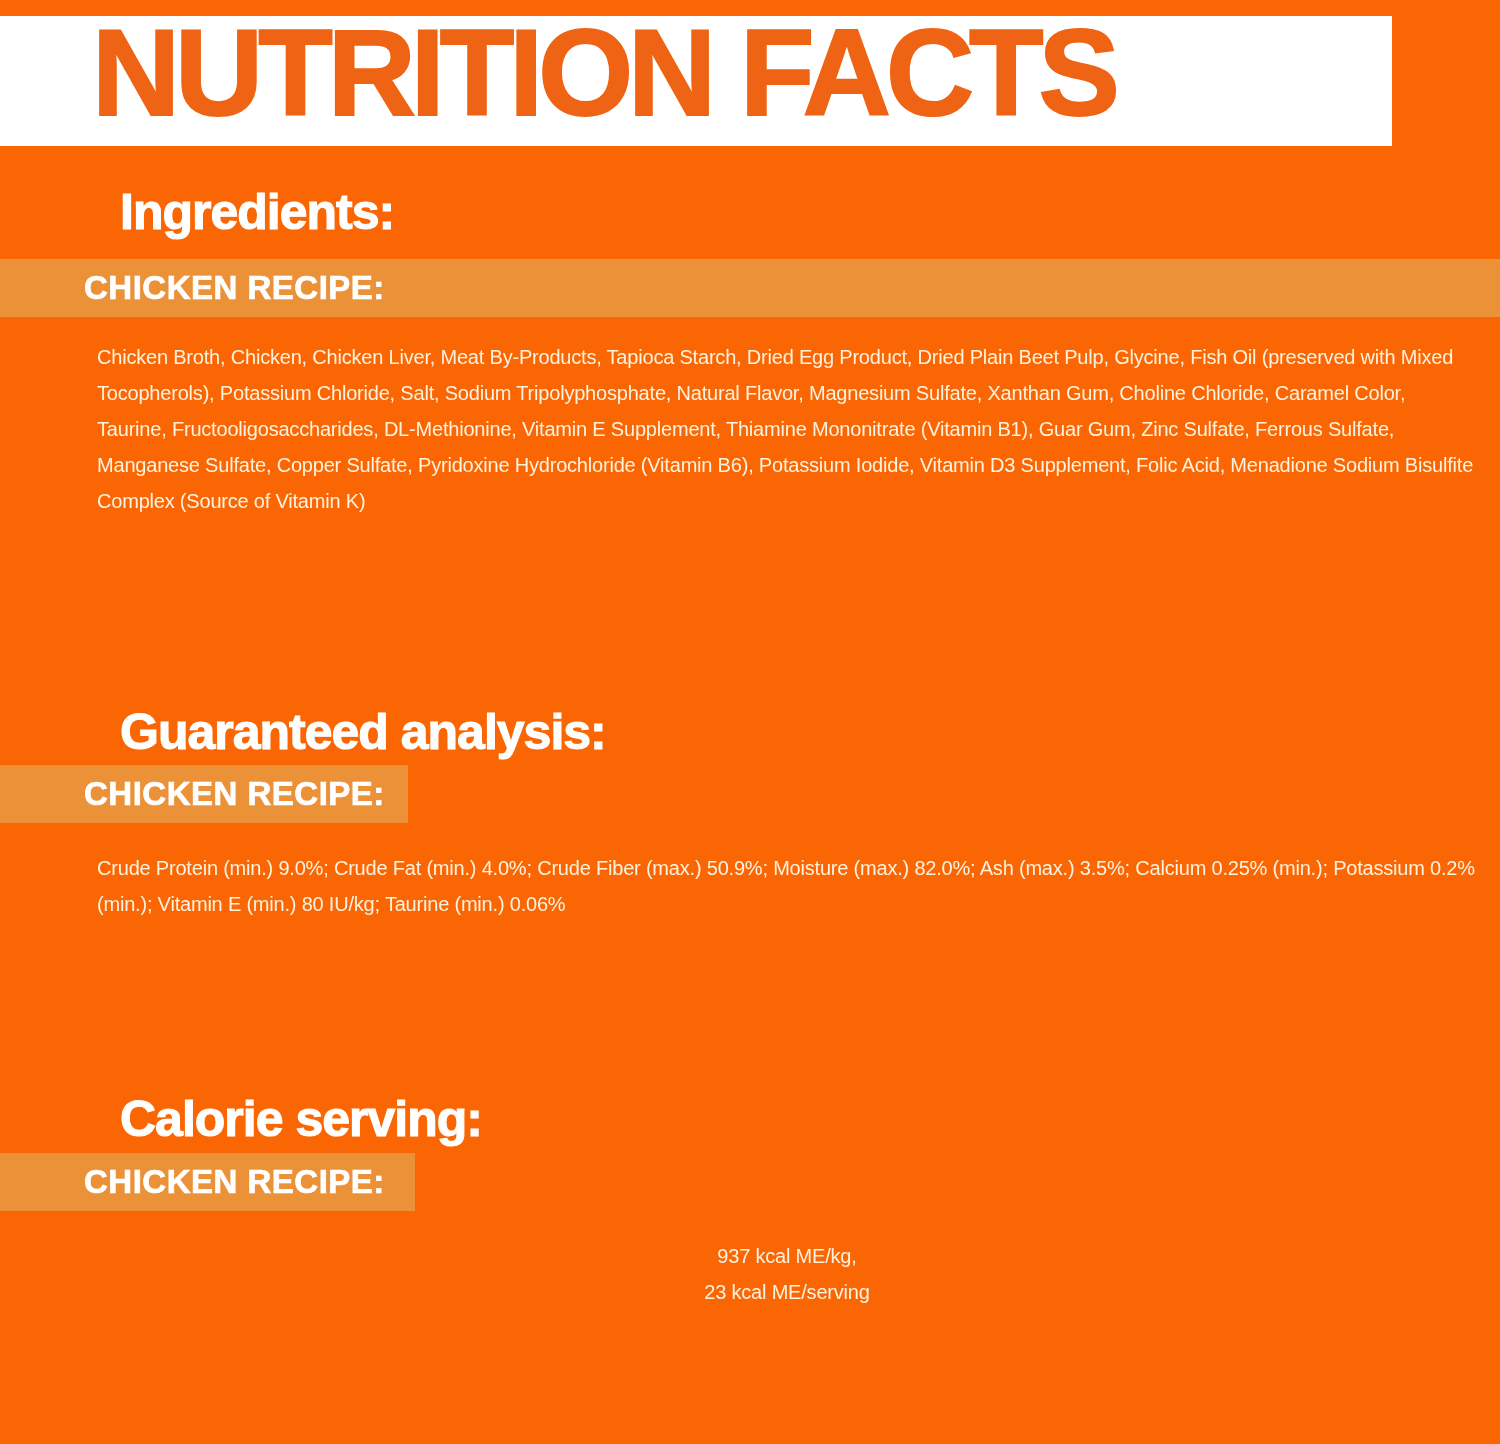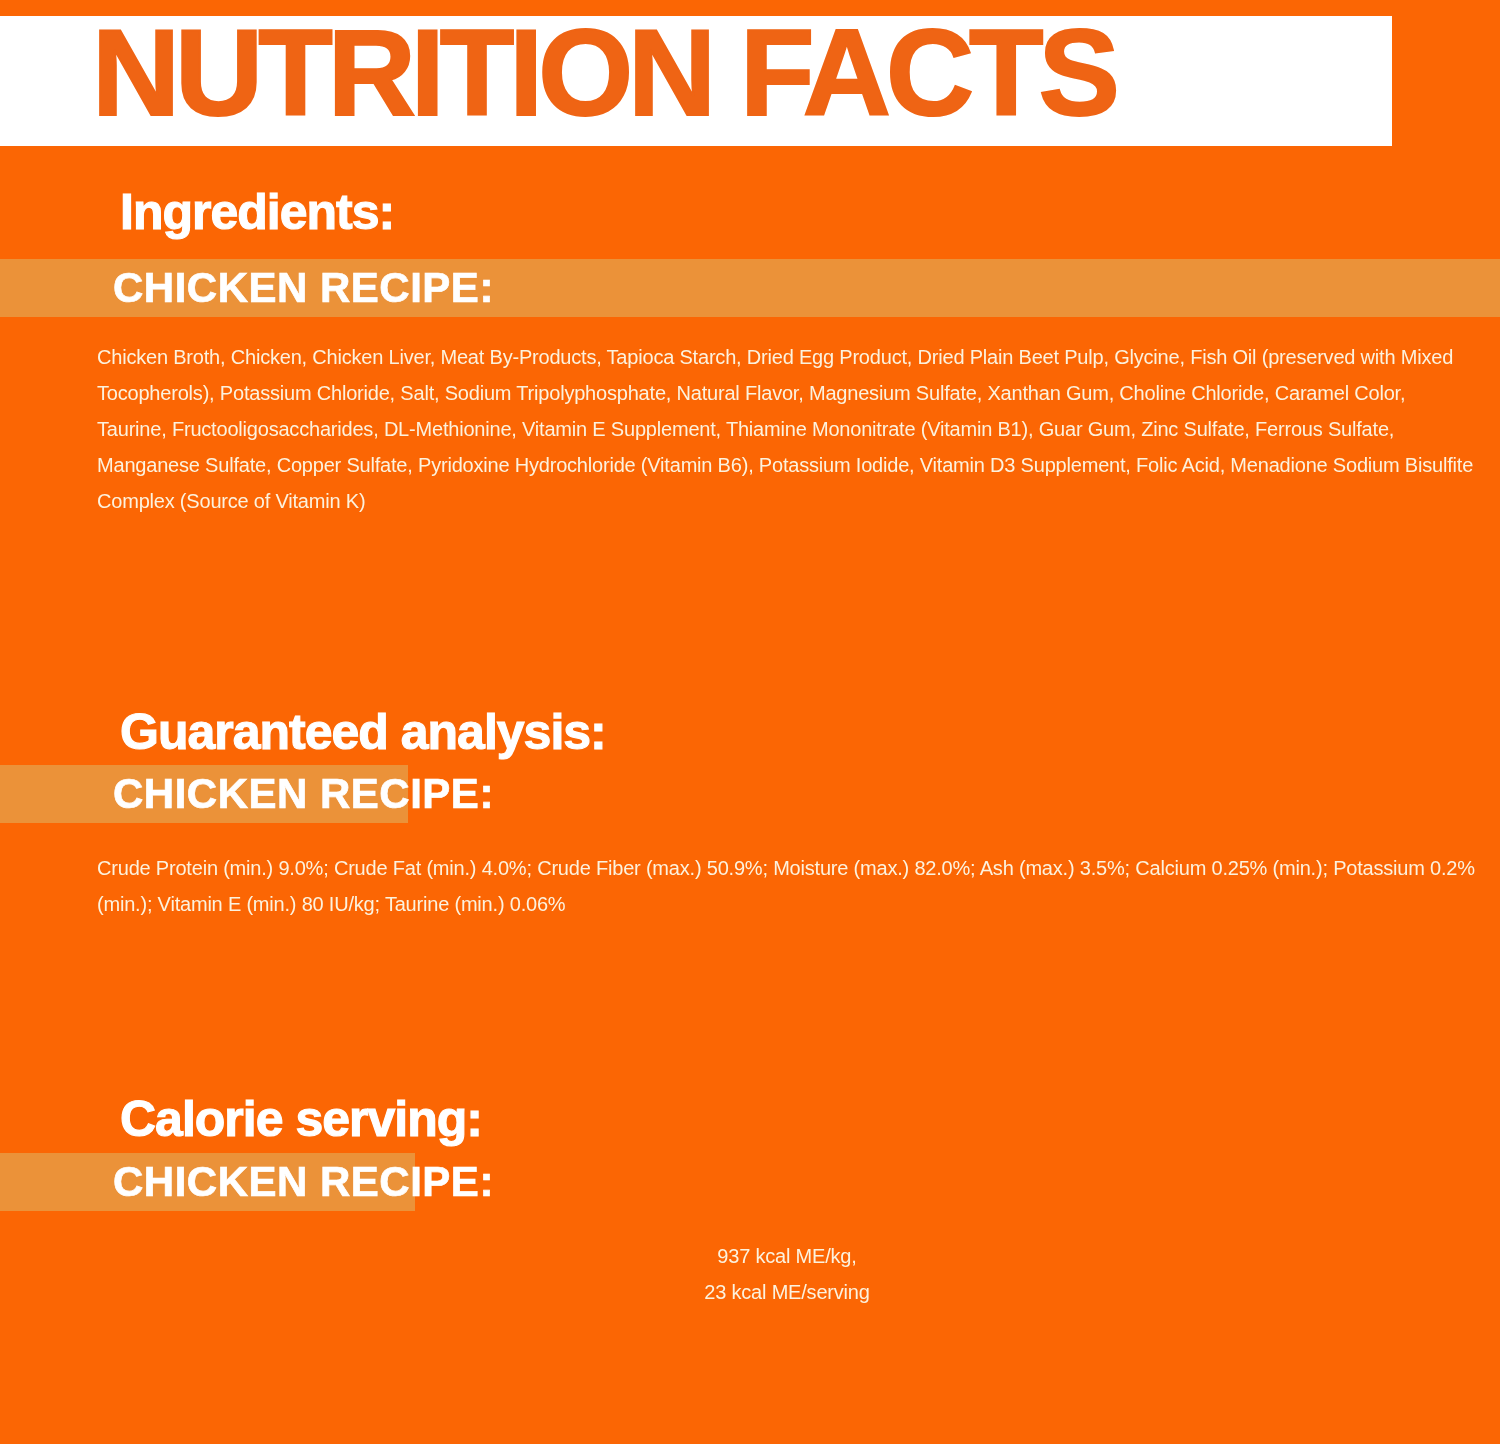--- a/index.html
+++ b/index.html
@@ -45,22 +45,22 @@
 
   .band {
     position: absolute; left: 0;
     height: 58px;
     background: var(--color-band, #EB9239);
   }
   #band-ingredients { top: 259px;  width: 1500px; }
   #band-analysis    { top: 765px;  width: 408px; }
   #band-calorie     { top: 1153px; width: 415px; }
   .band-label {
-    margin: 0 0 0 113px;
-    font-size: 42px; line-height: 58px;
+    margin: 0 0 0 84px;
+    font-size: 33px; line-height: 58px;
     font-weight: bold;
     letter-spacing: 0.5px;
     color: var(--color-heading, #ffffff);
     -webkit-text-stroke: 0.7px var(--color-heading, #ffffff);
     white-space: nowrap;
   }
   .para {
     position: absolute; left: 97px;
     width: 1380px;
     margin: 0;

